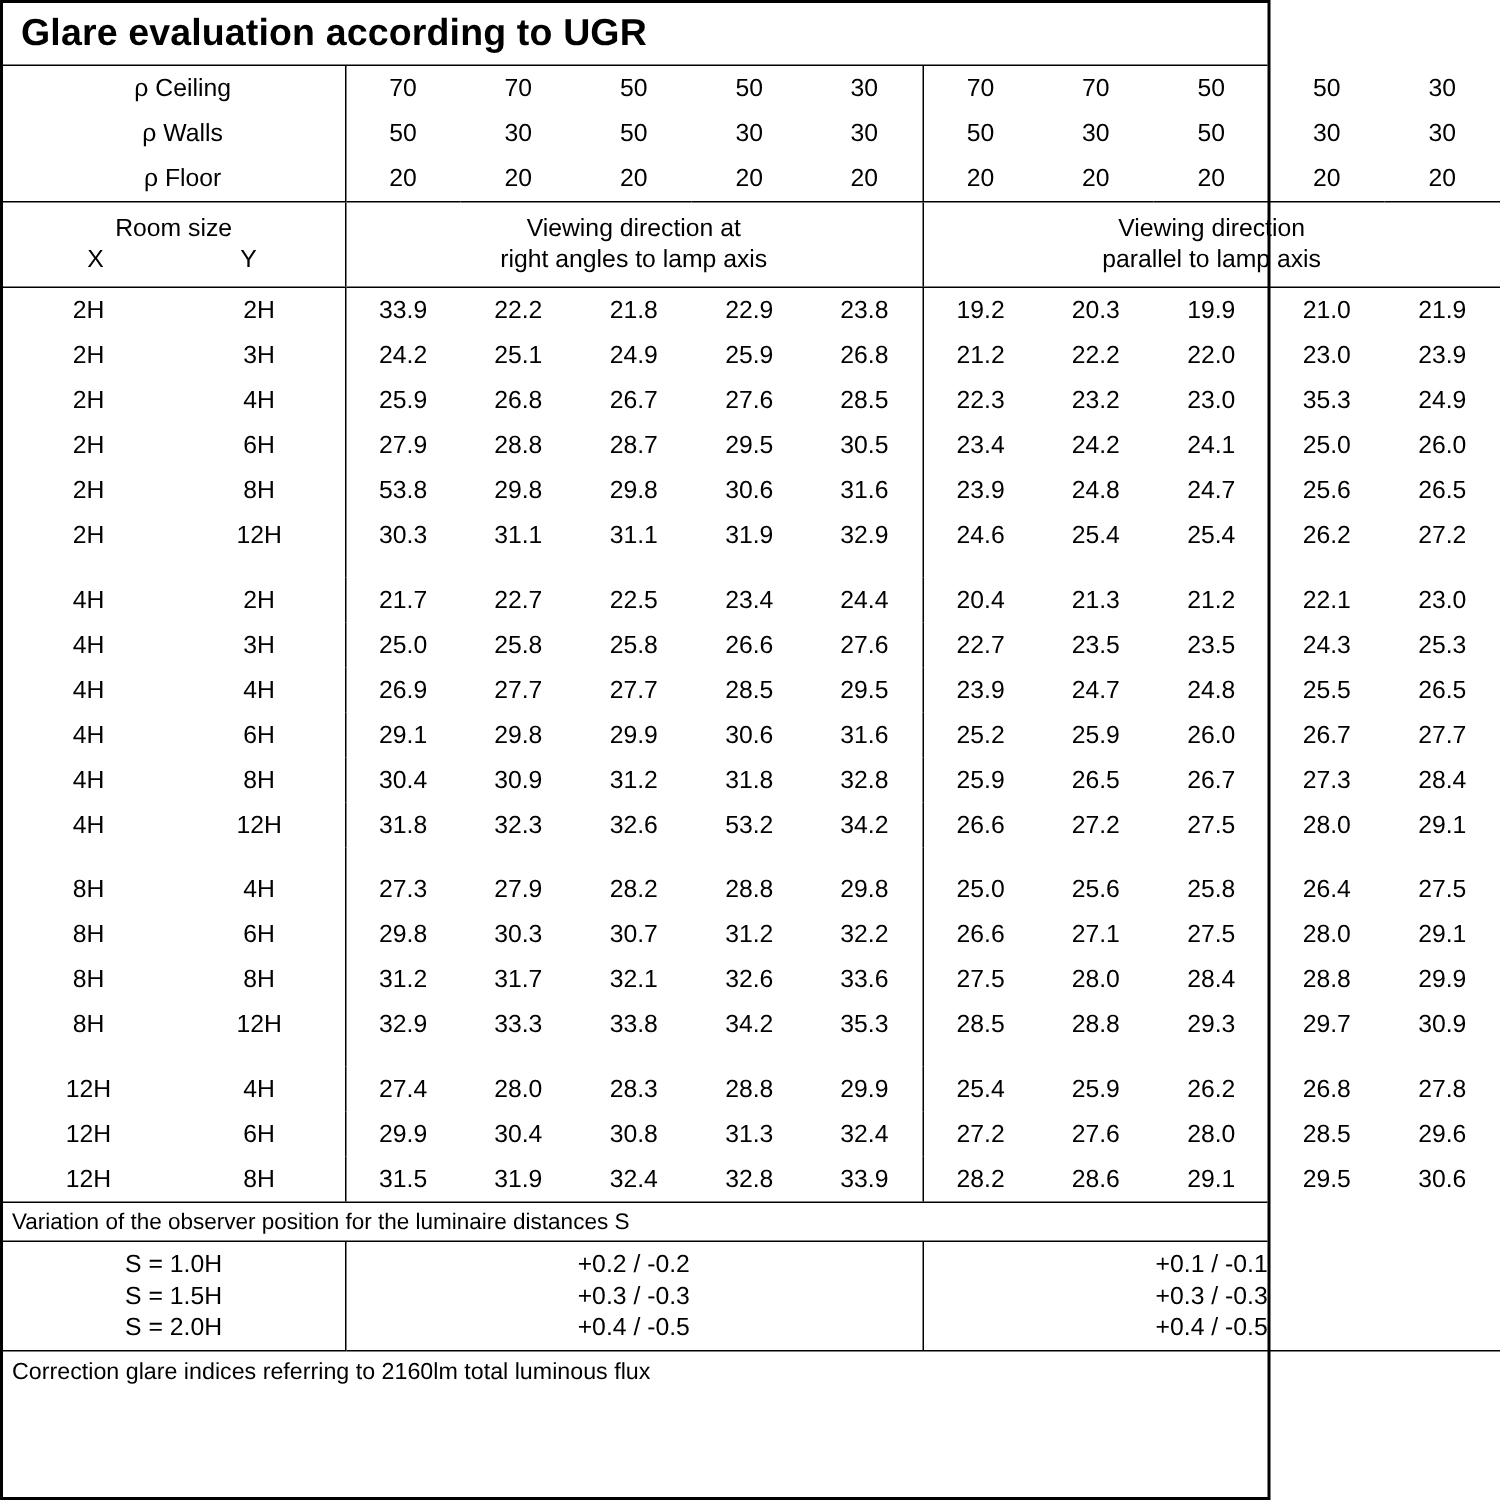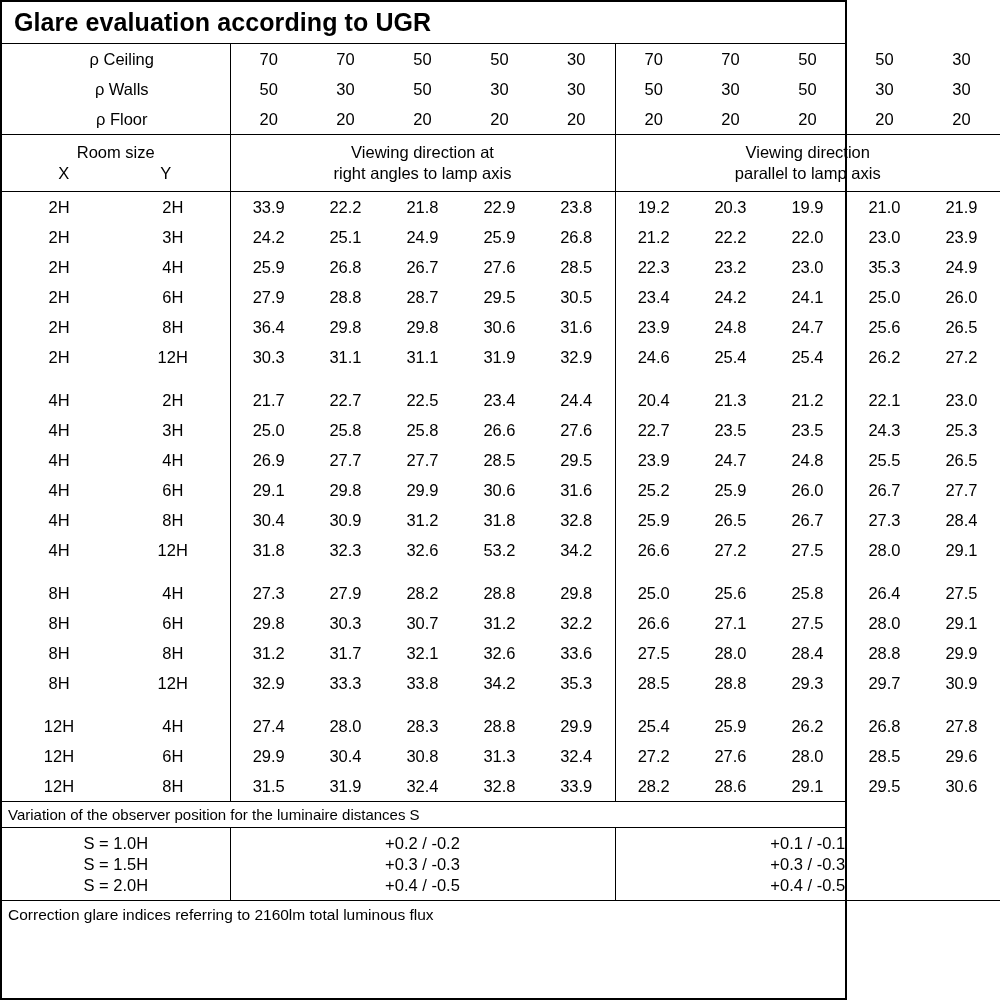--- a/index.html
+++ b/index.html
@@ -258,21 +258,21 @@
           <td class="datacell">30.5</td>
           <td class="datacell vsep-left">23.4</td>
           <td class="datacell">24.2</td>
           <td class="datacell">24.1</td>
           <td class="datacell">25.0</td>
           <td class="datacell">26.0</td>
         </tr>
         <tr>
           <td class="xcell">2H</td>
           <td class="ycell">8H</td>
-          <td class="datacell vsep-left">36.4</td>
+          <td class="datacell vsep-left">53.8</td>
           <td class="datacell">29.8</td>
           <td class="datacell">29.8</td>
           <td class="datacell">30.6</td>
           <td class="datacell">31.6</td>
           <td class="datacell vsep-left">23.9</td>
           <td class="datacell">24.8</td>
           <td class="datacell">24.7</td>
           <td class="datacell">25.6</td>
           <td class="datacell">26.5</td>
         </tr>

